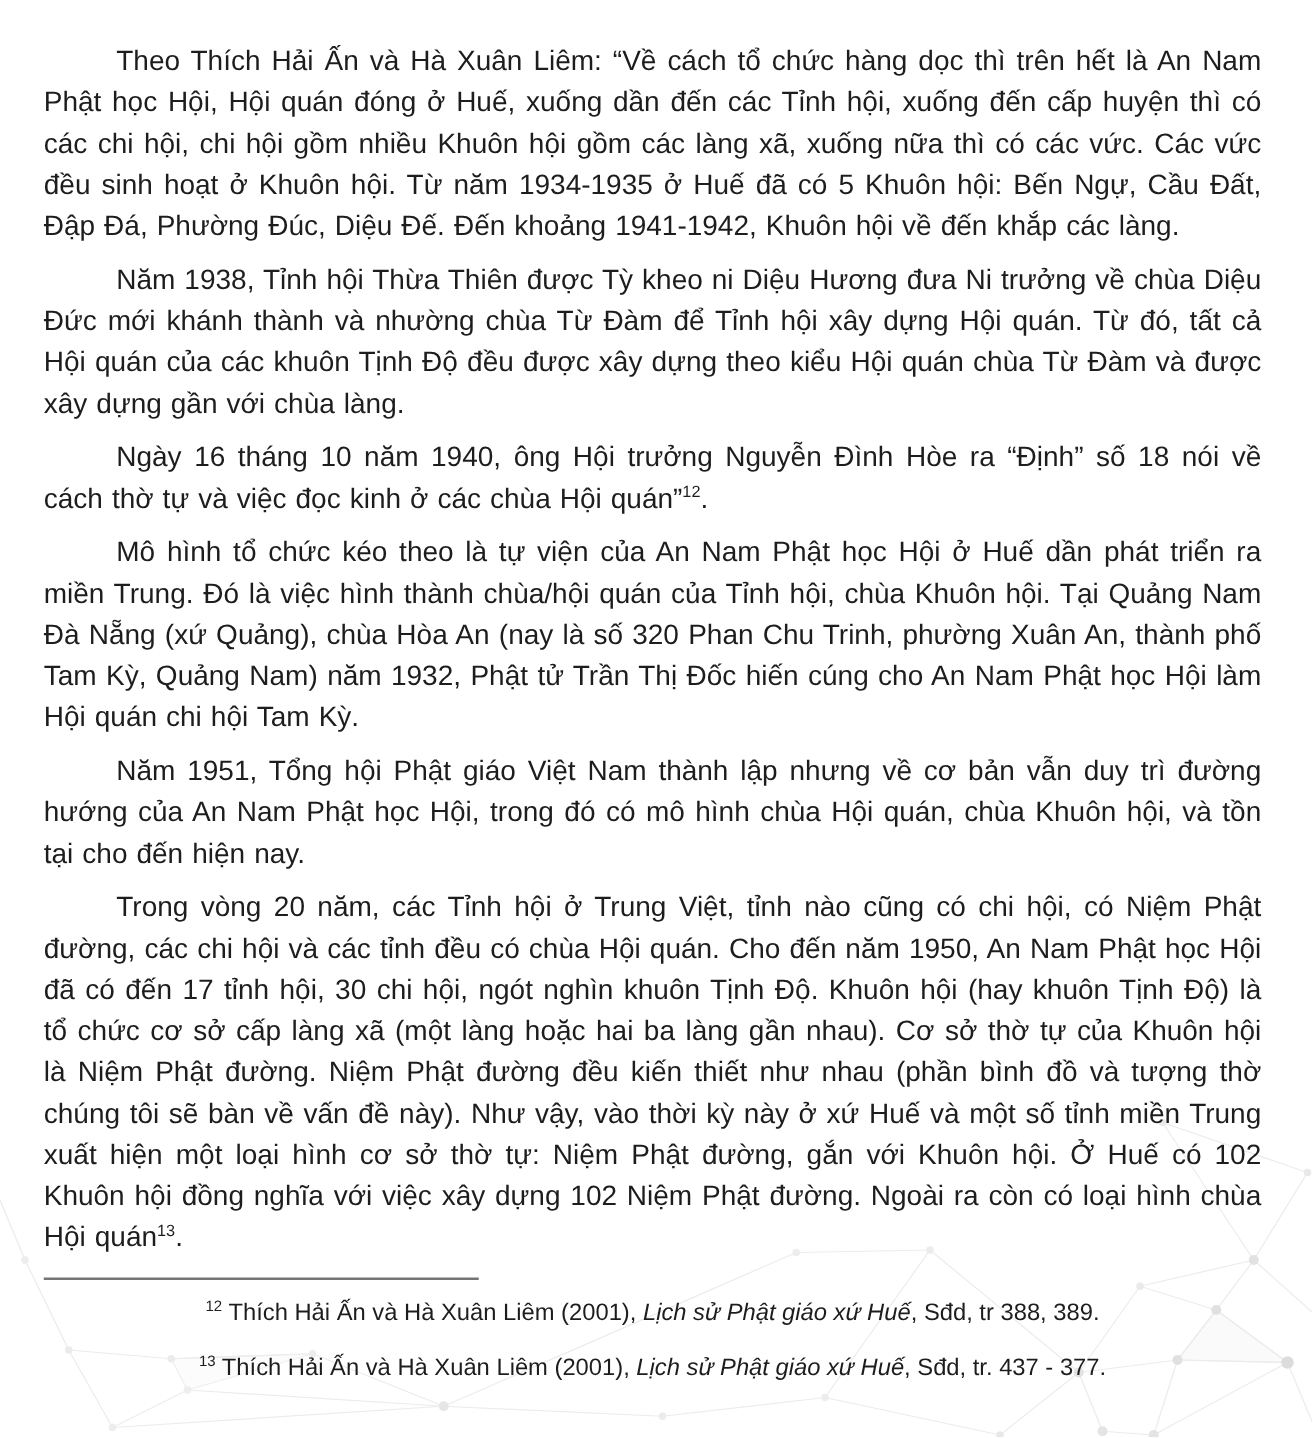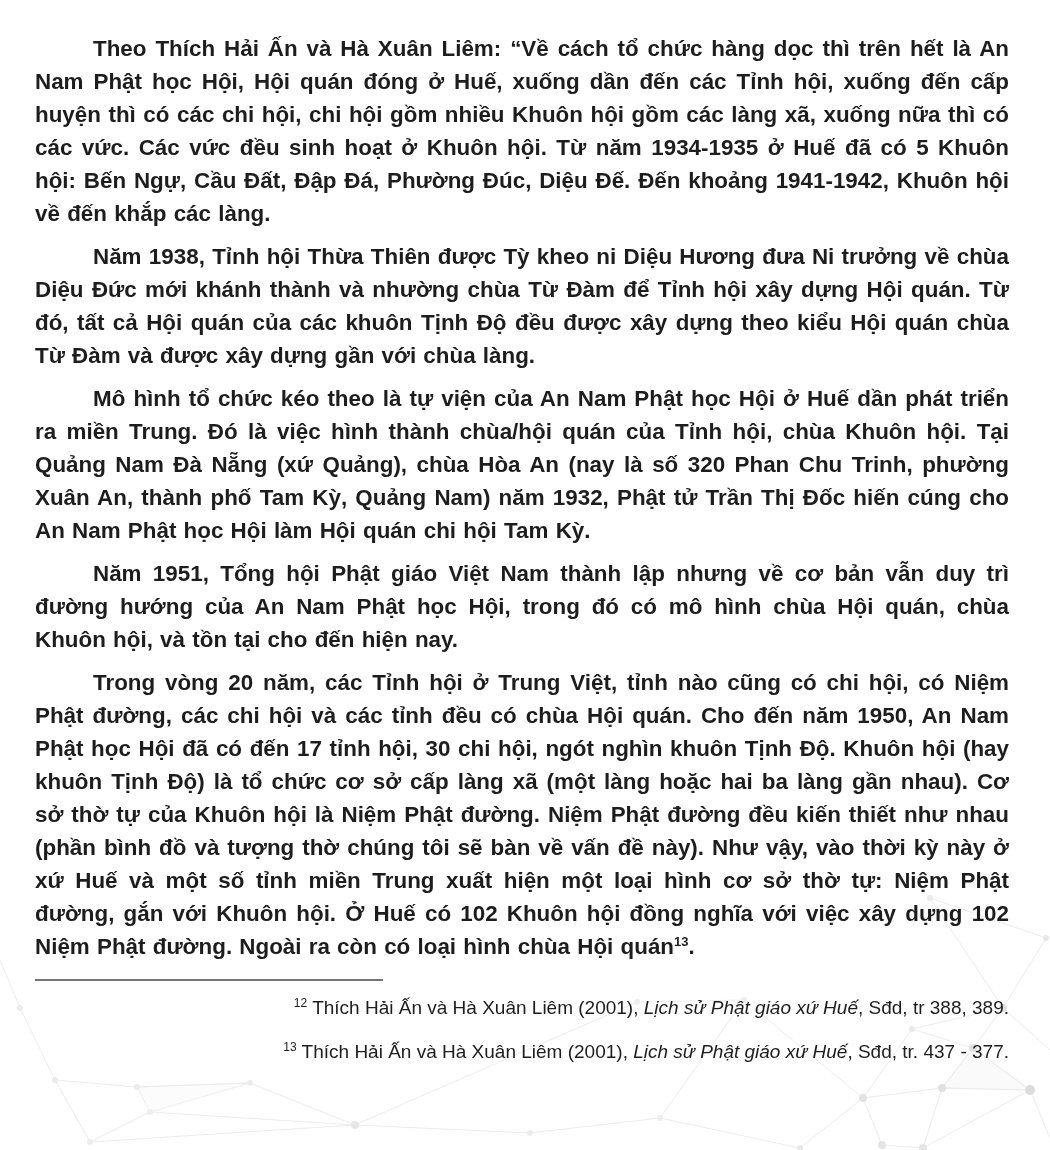--- a/index.html
+++ b/index.html
@@ -30,38 +30,37 @@
     width: 974px;
     z-index: 1;
   }
   p.para {
     margin: 0 0 10px 0;
     font-size: 22.4px;
     line-height: 33px;
     text-align: justify;
     text-indent: 58px;
     word-spacing: 1px;
-    font-weight: bold;
   }
   sup.fnref {
     font-size: 13px;
     line-height: 0;
     vertical-align: super;
   }
   .fn-separator {
     width: 348px;
     border: none;
     border-top: 2px solid #757575;
     margin: 16px 0 0 0;
   }
   .footnote {
     font-size: 19px;
     line-height: 25px;
     margin-top: 14px;
-    text-align: right;
+    text-align: center;
   }
   .footnote + .footnote {
     margin-top: 19px;
   }
   .footnote sup.fnmark {
     font-size: 12px;
     line-height: 0;
     vertical-align: super;
     margin-right: 5px;
   }
@@ -140,20 +139,21 @@
       <circle cx="90" cy="262" r="3" fill="#ededed"></circle>
     </g>
   </svg>
 
   <div class="content">
 
     <p class="para"><span>Theo Thích Hải Ấn và Hà Xuân Liêm: “Về cách tổ chức hàng dọc thì trên hết là An Nam Phật học Hội, Hội quán đóng ở Huế, xuống dần đến các Tỉnh hội, xuống đến cấp huyện thì có các chi hội, chi hội gồm nhiều Khuôn hội gồm các làng xã, xuống nữa thì có các vức. Các vức đều sinh hoạt ở Khuôn hội. Từ năm 1934-1935 ở Huế đã có 5 Khuôn hội: Bến Ngự, Cầu Đất, Đập Đá, Phường Đúc, Diệu Đế. Đến khoảng 1941-1942, Khuôn hội về đến khắp các làng.</span></p>
 
     <p class="para"><span>Năm 1938, Tỉnh hội Thừa Thiên được Tỳ kheo ni Diệu Hương đưa Ni trưởng về chùa Diệu Đức mới khánh thành và nhường chùa Từ Đàm để Tỉnh hội xây dựng Hội quán. Từ đó, tất cả Hội quán của các khuôn Tịnh Độ đều được xây dựng theo kiểu Hội quán chùa Từ Đàm và được xây dựng gần với chùa làng.</span></p>
 
+    <p class="para"><span>Ngày 16 tháng 10 năm 1940, ông Hội trưởng Nguyễn Đình Hòe ra “Định” số 18 nói về cách thờ tự và việc đọc kinh ở các chùa Hội quán”</span><sup class="fnref">12</sup><span>.</span></p>
 
     <p class="para"><span>Mô hình tổ chức kéo theo là tự viện của An Nam Phật học Hội ở Huế dần phát triển ra miền Trung. Đó là việc hình thành chùa/hội quán của Tỉnh hội, chùa Khuôn hội. Tại Quảng Nam Đà Nẵng (xứ Quảng), chùa Hòa An (nay là số 320 Phan Chu Trinh, phường Xuân An, thành phố Tam Kỳ, Quảng Nam) năm 1932, Phật tử Trần Thị Đốc hiến cúng cho An Nam Phật học Hội làm Hội quán chi hội Tam Kỳ.</span></p>
 
     <p class="para"><span>Năm 1951, Tổng hội Phật giáo Việt Nam thành lập nhưng về cơ bản vẫn duy trì đường hướng của An Nam Phật học Hội, trong đó có mô hình chùa Hội quán, chùa Khuôn hội, và tồn tại cho đến hiện nay.</span></p>
 
     <p class="para"><span>Trong vòng 20 năm, các Tỉnh hội ở Trung Việt, tỉnh nào cũng có chi hội, có Niệm Phật đường, các chi hội và các tỉnh đều có chùa Hội quán. Cho đến năm 1950, An Nam Phật học Hội đã có đến 17 tỉnh hội, 30 chi hội, ngót nghìn khuôn Tịnh Độ. Khuôn hội (hay khuôn Tịnh Độ) là tổ chức cơ sở cấp làng xã (một làng hoặc hai ba làng gần nhau). Cơ sở thờ tự của Khuôn hội là Niệm Phật đường. Niệm Phật đường đều kiến thiết như nhau (phần bình đồ và tượng thờ chúng tôi sẽ bàn về vấn đề này). Như vậy, vào thời kỳ này ở xứ Huế và một số tỉnh miền Trung xuất hiện một loại hình cơ sở thờ tự: Niệm Phật đường, gắn với Khuôn hội. Ở Huế có 102 Khuôn hội đồng nghĩa với việc xây dựng 102 Niệm Phật đường. Ngoài ra còn có loại hình chùa Hội quán</span><sup class="fnref">13</sup><span>.</span></p>
 
     <hr class="fn-separator">
 
     <div class="footnote"><sup class="fnmark">12</sup><span>Thích Hải Ấn và Hà Xuân Liêm (2001), </span><em class="book-title">Lịch sử Phật giáo xứ Huế</em><span>, Sđd, tr 388, 389.</span></div>

